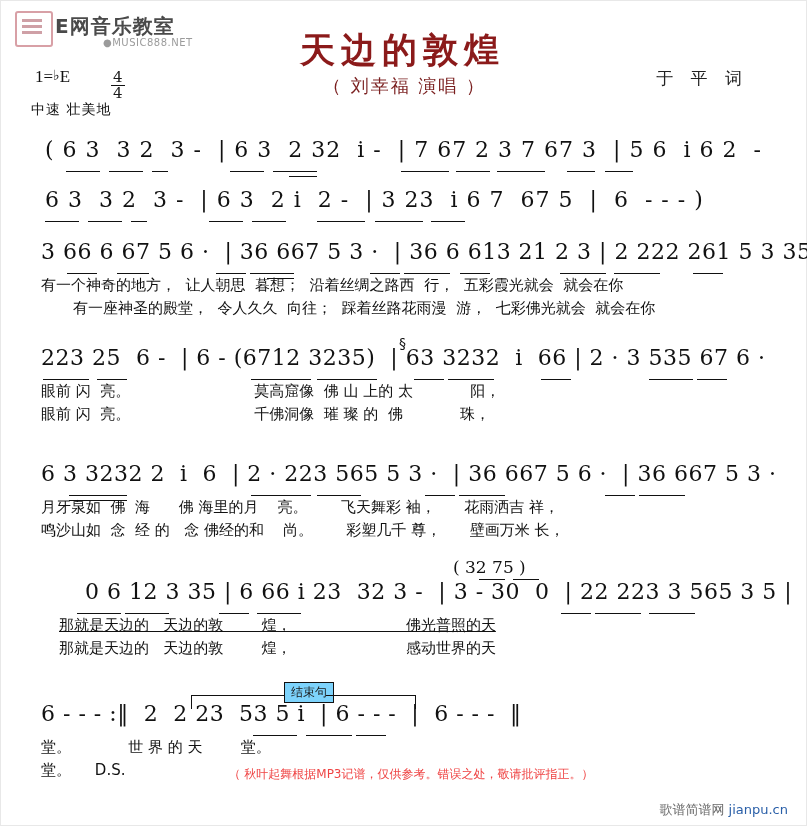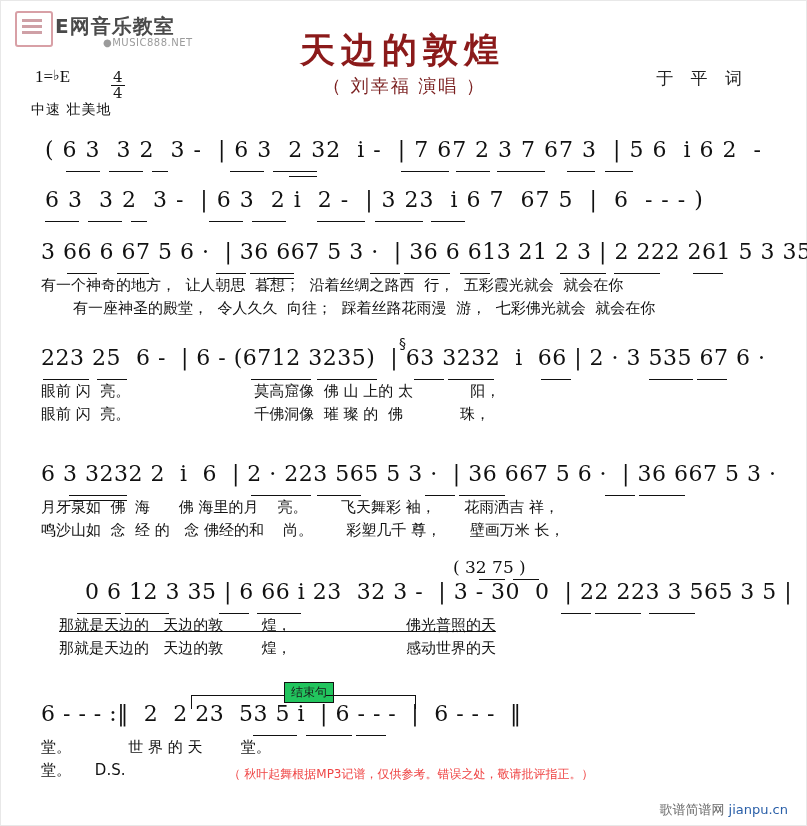--- a/index.html
+++ b/index.html
@@ -93,21 +93,21 @@
   }
   .site{
     position:absolute;right:18px;bottom:6px;
     font-size:13px;color:#6a6a6a;margin-top:9px;
   }
   .site .blue{color:#2a5fa8;}
   
   .bar{position:absolute;background:#111;height:1.4px;}
   .vline{position:absolute;background:#111;width:1.4px;}
   .endbox{
-    position:absolute;border:1.4px solid #111;background:#22c55e;
+    position:absolute;border:1.4px solid #111;background:#7dd3fc;
     font-size:12px;text-align:center;padding:1px 6px;
   }
 </style>
 </head>
 <body>
 
 <div class="sheet">
 
   <div class="logo">
     <div class="logo-mark"></div>

